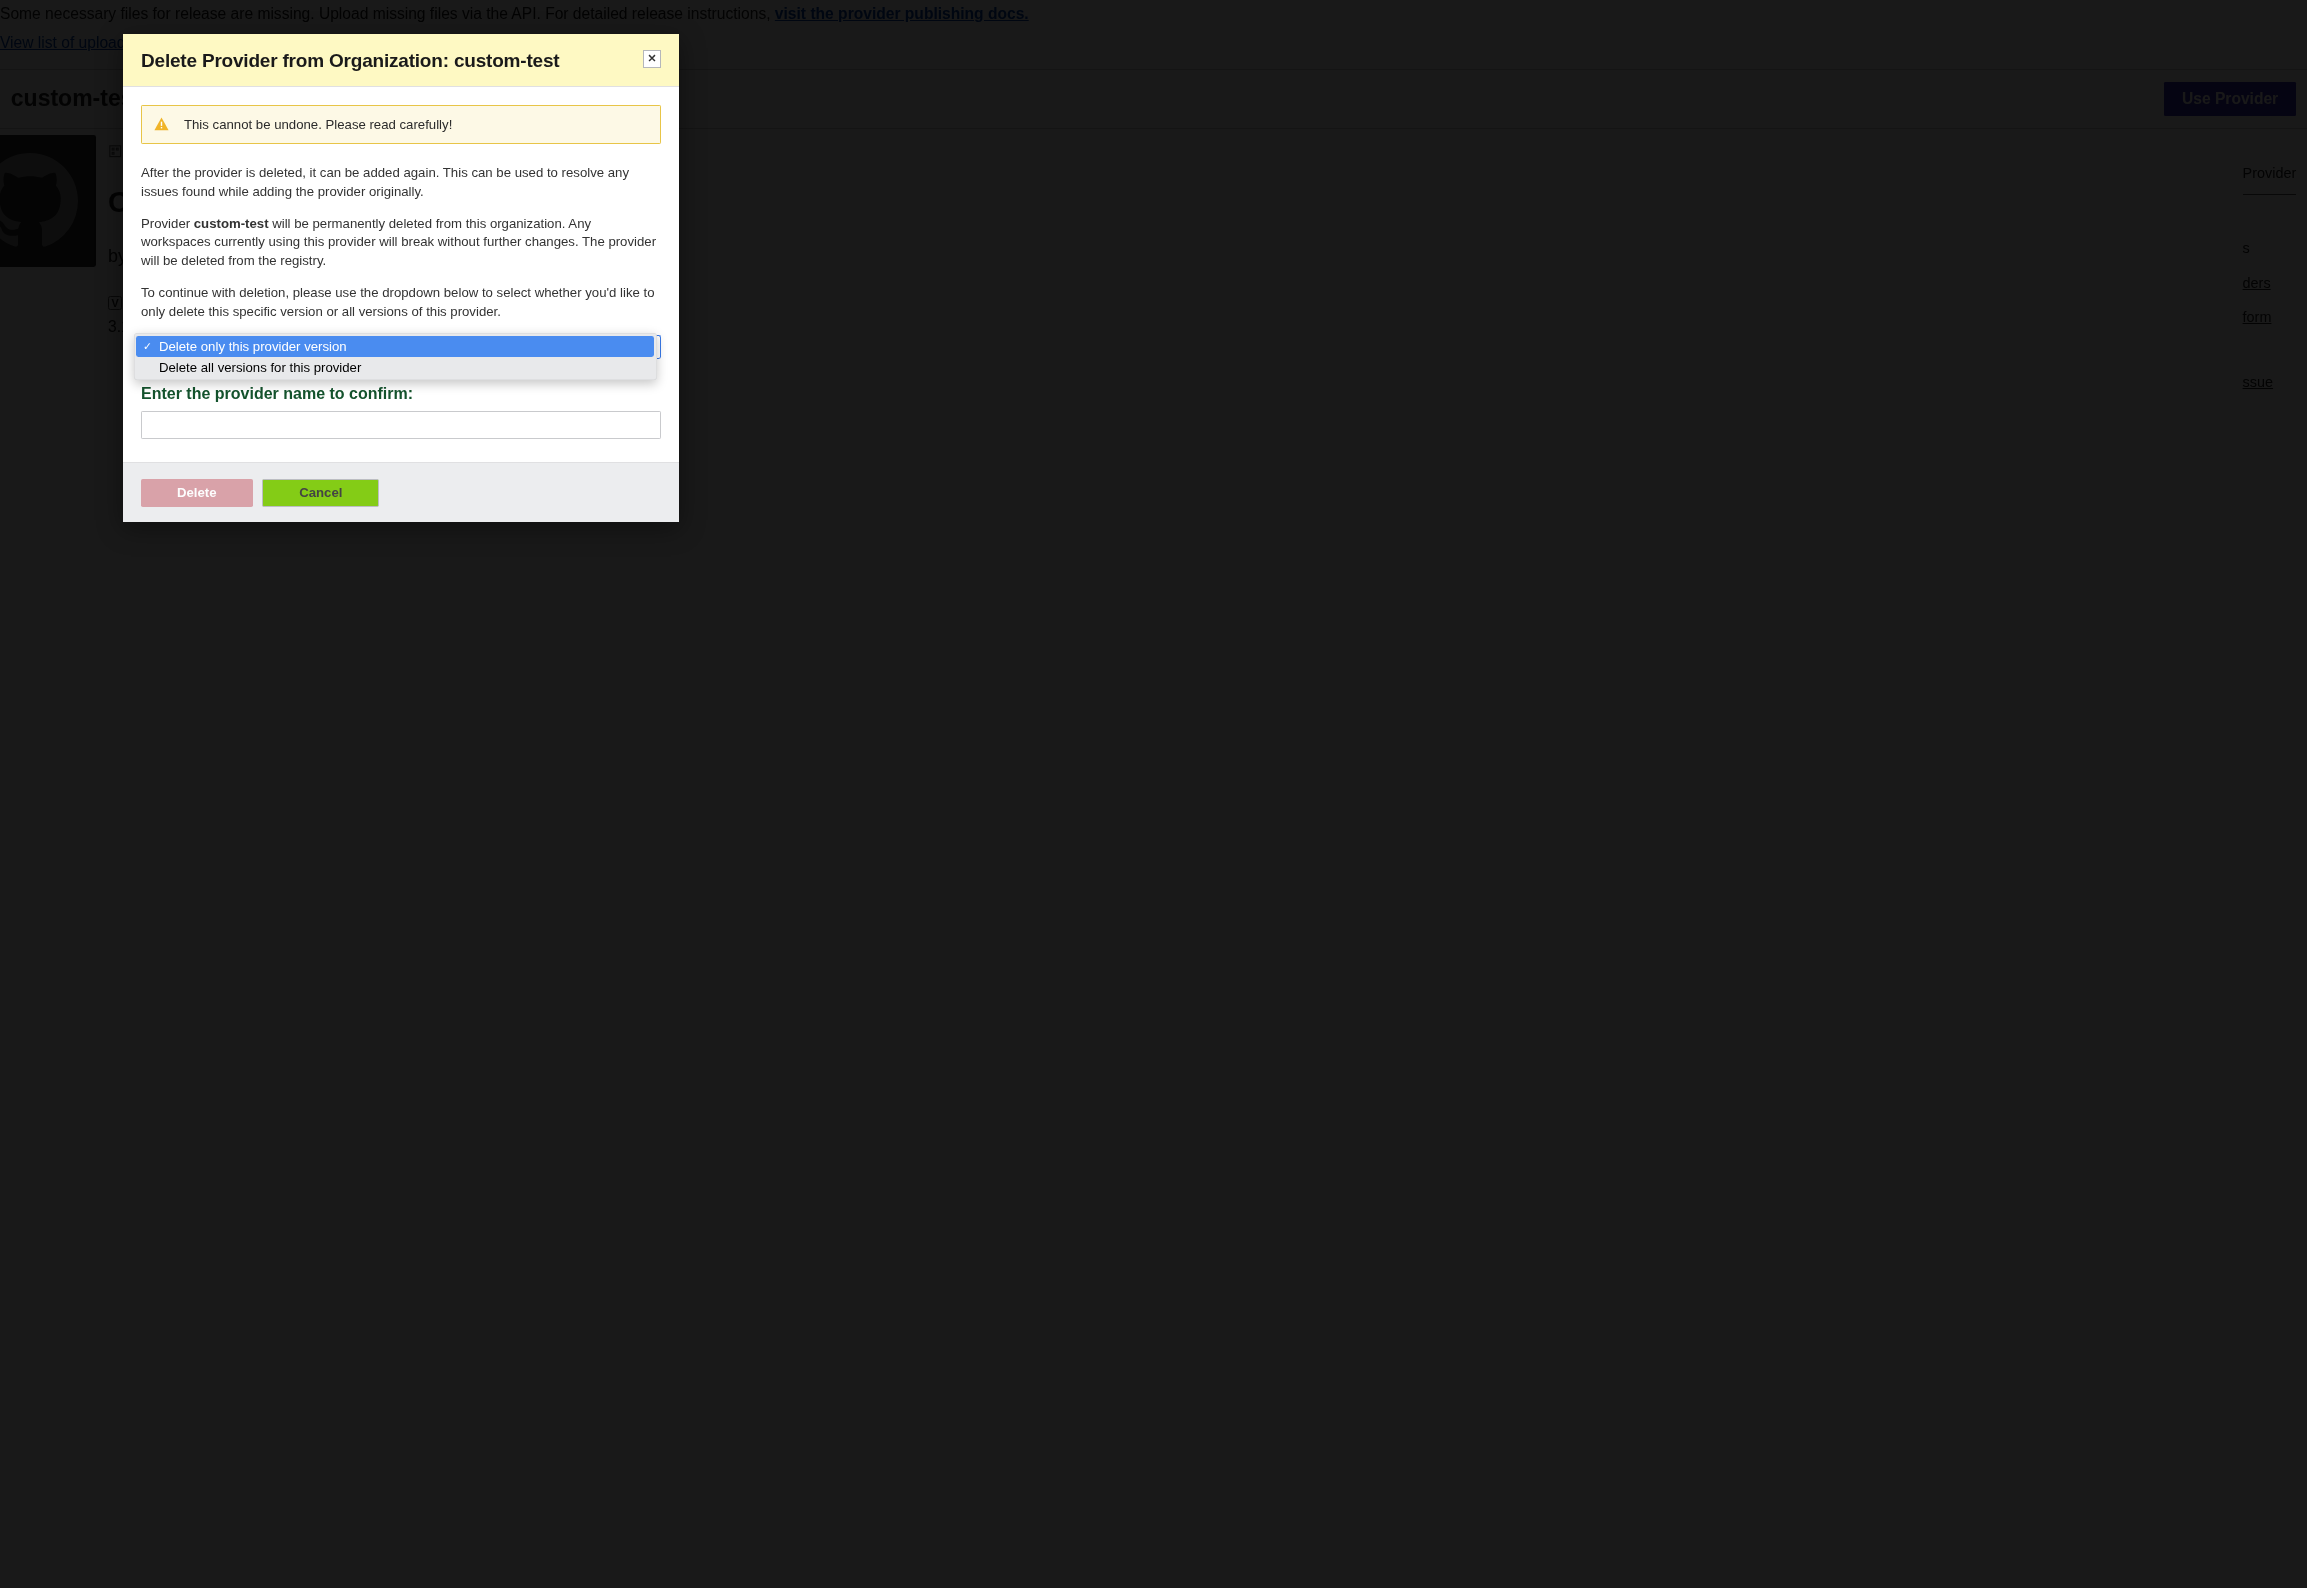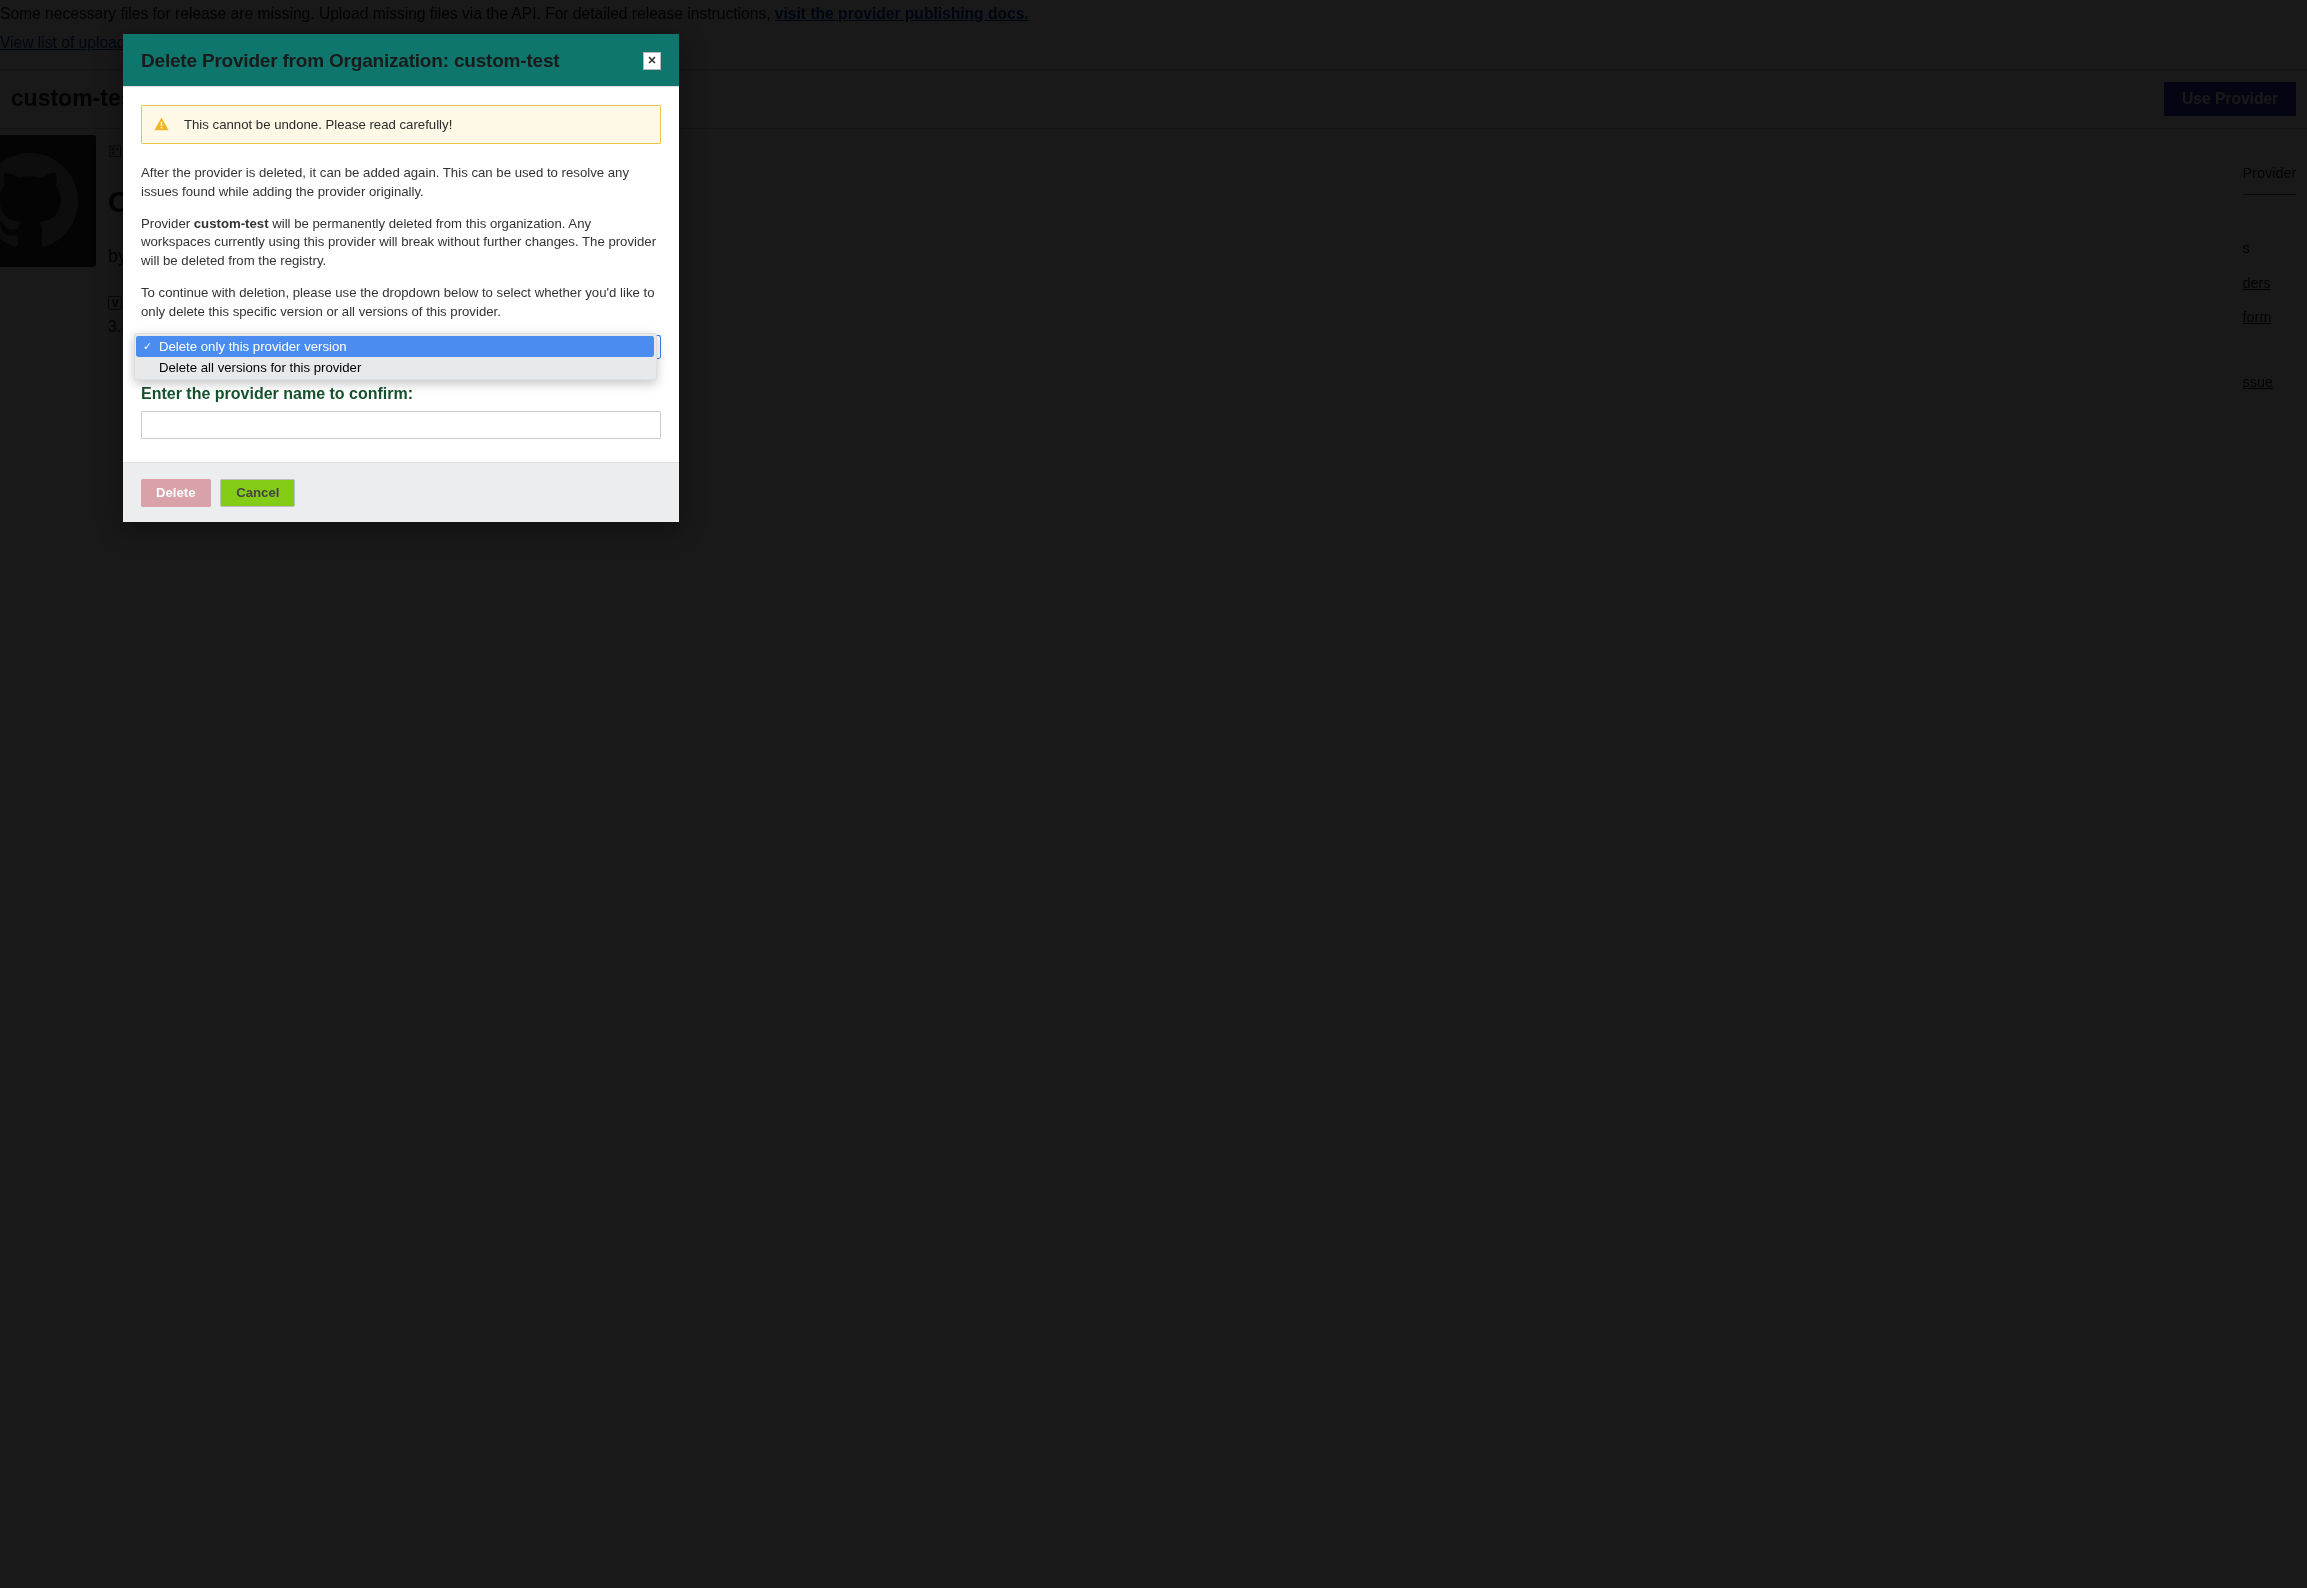--- a/index.html
+++ b/index.html
@@ -63,23 +63,23 @@
   
   .modal {
     position: absolute;
     left: 123px; top: 34px;
     width: 556px;
     background: #fff;
     box-shadow: 0 6px 24px rgba(0,0,0,0.4);
     display: flex; flex-direction: column;
   }
   .modal-header {
-    background: #0f766e;
+    background: #fef9c3;
     padding: 15.6px 18px 14.4px 18px;
-    display: flex; align-items: center; justify-content: space-between;
+    display: flex; justify-content: space-between;
     border-bottom: 0.6px solid #e0e0e2;
   }
   .modal-title {
     font-size: 19px; font-weight: 800; color: #1a1a1a; letter-spacing: -0.2px;
   }
   .close-btn {
     width: 18px; height: 18px;
     border: 0.6px solid #b5b7bb; background: #fff;
     display: flex; align-items: center; justify-content: center;
     font-size: 10.8px; font-weight: 700; color: #333;
@@ -154,21 +154,21 @@
     border-radius: 1.2px;
   }
   .modal-footer {
     background: #ecedef;
     border-top: 0.6px solid #e0e0e2;
     padding: 15.6px 18px;
     display: flex; gap: 9.6px;
     margin-top: 17px;
   }
   .btn {
-    height: 28px; padding: 0 15px;
+    height: 28px; padding: 0 36px;
     font-size: 13.2px; font-weight: 600;
     border-radius: 1.8px; cursor: pointer;
     display: flex; align-items: center; justify-content: center;
     border: 0.6px solid transparent;
   }
   .btn-delete {
     background: #d79aa2; color: #fff; border: none;
     opacity: 0.9;
   }
   .btn-cancel {

